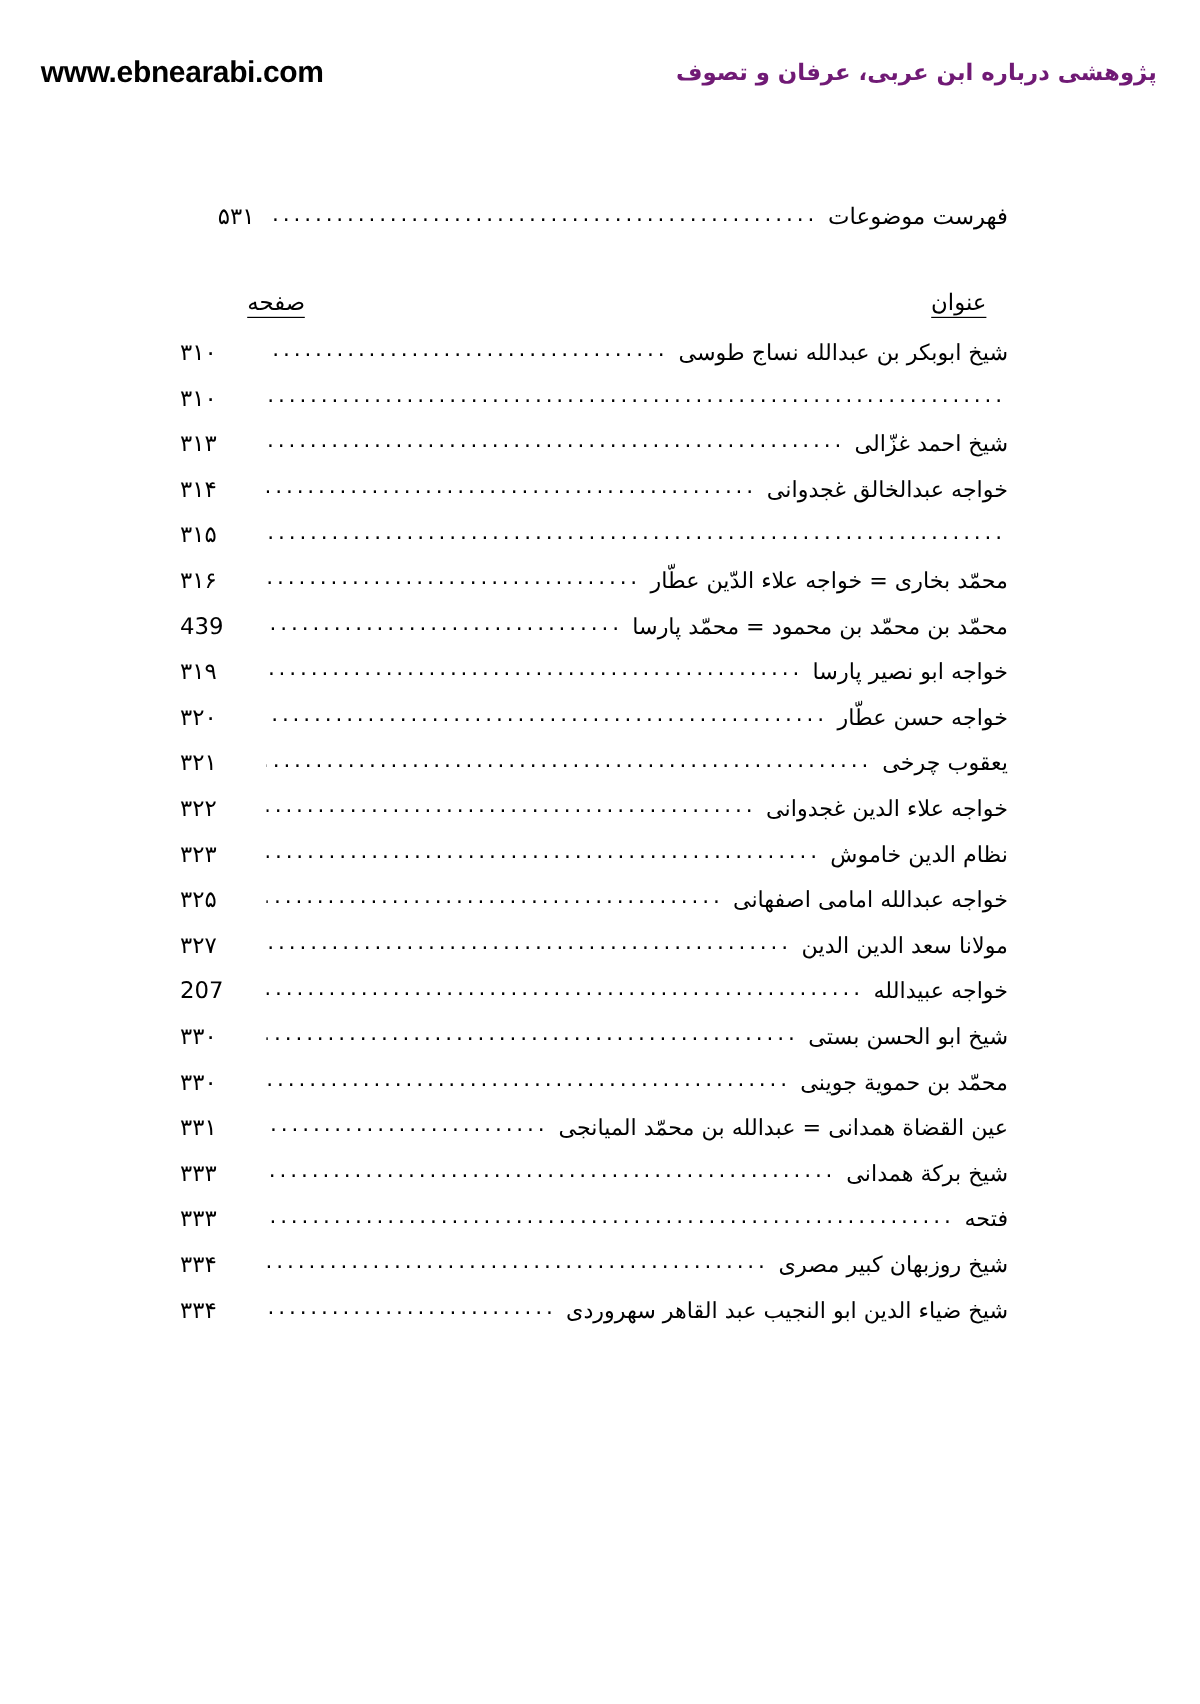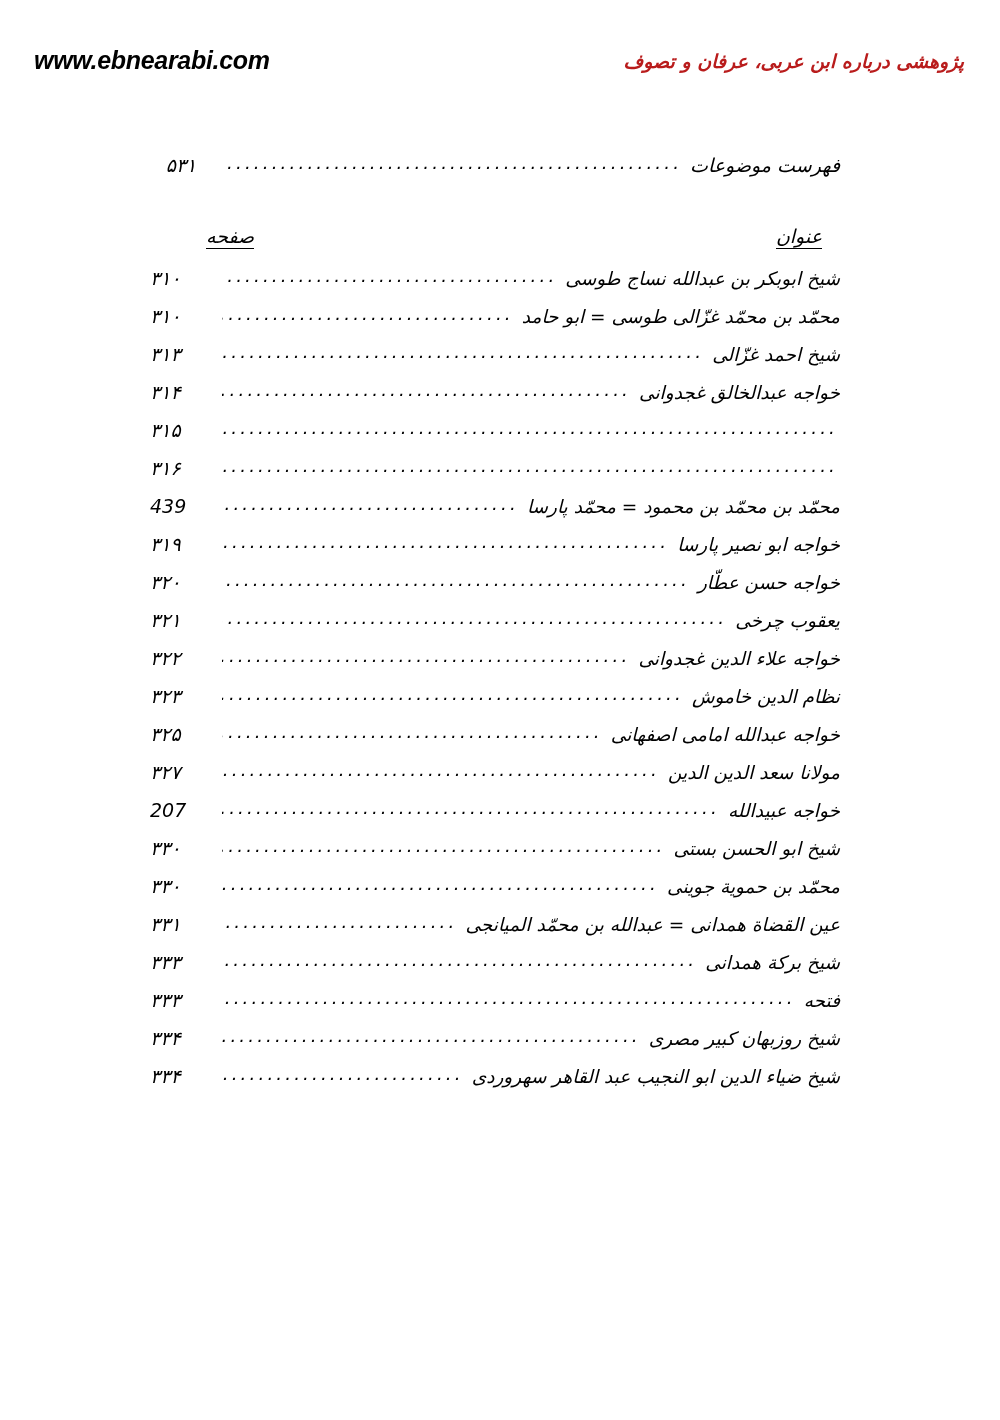--- a/index.html
+++ b/index.html
@@ -14,21 +14,20 @@
     font-family: "DejaVu Sans", "Liberation Sans", sans-serif;
     color: #000000;
     overflow: hidden;
   }
 
   .page {
     position: relative;
     width: 1000px;
     height: 1420px;
     box-sizing: border-box;
-    font-style: italic;
   }
 
   
   .header {
     position: absolute;
     top: 38px;
     left: 0;
     width: 1000px;
     height: 42px;
   }
@@ -43,21 +42,21 @@
     color: #000;
     direction: ltr;
   }
   .header-title {
     position: absolute;
     right: 36px;
     top: 12px;
     font-family: "DejaVu Sans", sans-serif;
     font-weight: bold;
     font-size: 19px;
-    color: #b91c1c;
+    color: #701a75;
     direction: rtl;
     white-space: nowrap;
   }
 
   
   .content {
     position: absolute;
     top: 150px;
     right: 160px;
     width: 690px;
@@ -130,22 +129,23 @@
   .toc-first .toc-label { flex: 0 0 auto; padding-left: 6px; }
   .toc-first .toc-dots {
     flex: 1 1 auto;
     overflow: hidden;
     letter-spacing: 3.2px;
     transform: translateY(-3px);
   }
   .toc-first .toc-page {
     flex: 0 0 auto;
     min-width: 62px;
-    text-align: center;
+    text-align: right;
     padding-right: 8px;
+    margin-top: 16px;
   }
 </style>
 </head>
 <body>
 
 <div class="page">
 
   <div class="header">
     <div class="header-url">www.ebnearabi.com</div>
     <div class="header-title">پژوهشی درباره ابن عربی، عرفان و تصوف</div>
@@ -164,39 +164,39 @@
       <span class="col-page">صفحه</span>
     </div>
 
     <ul class="toc-list" id="toc-list">
         <li class="toc-row">
           <span class="toc-label">شیخ ابوبکر بن عبدالله نساج طوسی</span>
           <span class="toc-dots">........................................................................................................................</span>
           <span class="toc-page">۳۱۰</span>
         </li>
         <li class="toc-row">
-          <span class="toc-label">محمّد بن محمّد غزّالی طوسی = ابو حامد</span>
           <span class="toc-dots">........................................................................................................................</span>
           <span class="toc-page">۳۱۰</span>
         </li>
         <li class="toc-row">
           <span class="toc-label">شیخ احمد غزّالی</span>
           <span class="toc-dots">........................................................................................................................</span>
           <span class="toc-page">۳۱۳</span>
         </li>
         <li class="toc-row">
           <span class="toc-label">خواجه عبدالخالق غجدوانی</span>
           <span class="toc-dots">........................................................................................................................</span>
           <span class="toc-page">۳۱۴</span>
         </li>
         <li class="toc-row">
           <span class="toc-dots">........................................................................................................................</span>
           <span class="toc-page">۳۱۵</span>
         </li>
         <li class="toc-row">
+          <span class="toc-label">محمّد بخاری = خواجه علاء الدّین عطّار</span>
           <span class="toc-dots">........................................................................................................................</span>
           <span class="toc-page">۳۱۶</span>
         </li>
         <li class="toc-row">
           <span class="toc-label">محمّد بن محمّد بن محمود = محمّد پارسا</span>
           <span class="toc-dots">........................................................................................................................</span>
           <span class="toc-page">439</span>
         </li>
         <li class="toc-row">
           <span class="toc-label">خواجه ابو نصیر پارسا</span>

